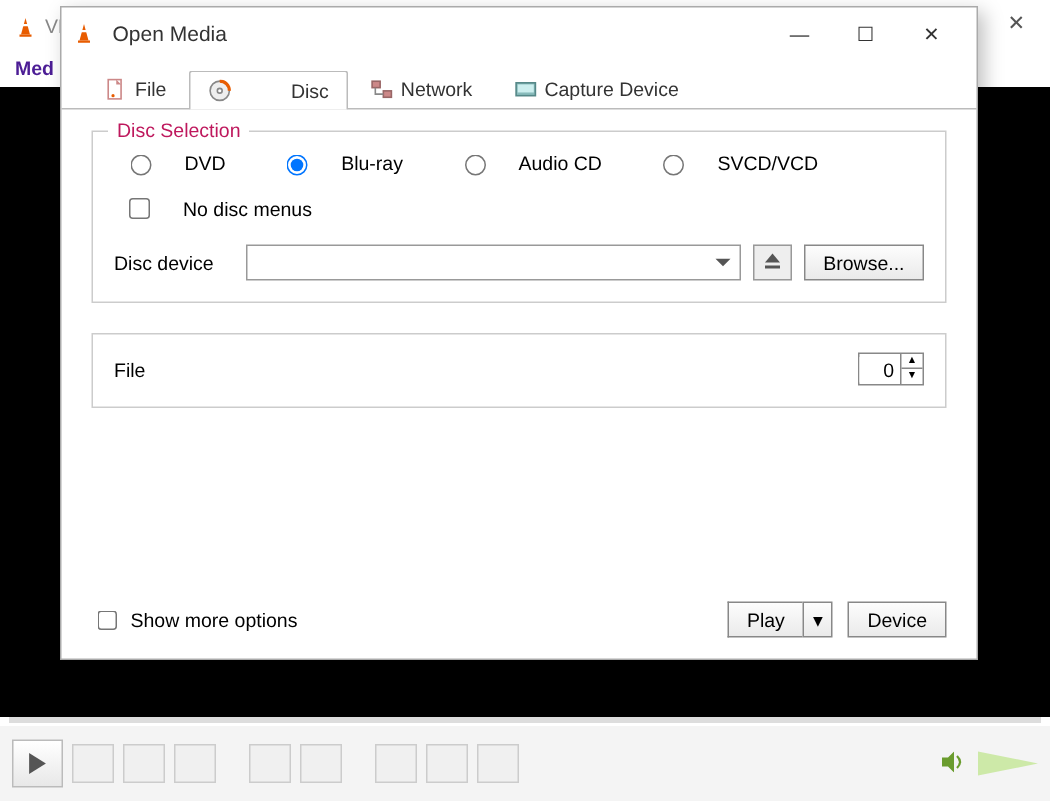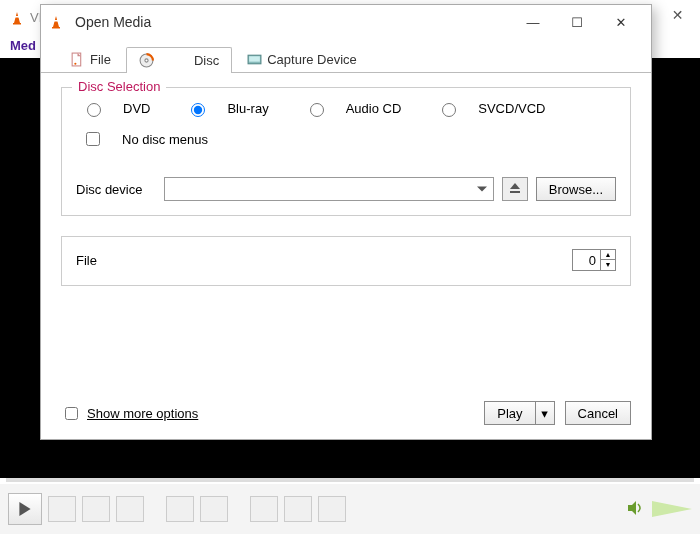--- a/index.html
+++ b/index.html
@@ -185,21 +185,21 @@
     display: flex;
     align-items: center;
     gap: 19px;
     cursor: pointer;
   }
   .radio-item input[type=radio] {
     width: 14px; height: 14px;
   }
   .check-item {
     padding-left: 6px;
-    margin-bottom: 28px;
+    margin-bottom: 14px;
   }
   .check-item input { width: 14px; height: 14px; }
   .device-row {
     display: flex;
     align-items: center;
     gap: 8px;
   }
   .device-label { min-width: 80px; }
   .device-select {
     flex: 1;
@@ -266,21 +266,21 @@
   }
   .spinner-btns div:first-child { border-bottom: 1px solid #888; }
   
   .footer {
     display: flex;
     align-items: center;
     padding: 8px 20px 14px;
     gap: 10px;
   }
   .footer-left {
-    display: flex; align-items: center; gap: 6px; text-decoration: underline;
+    display: flex; align-items: center; gap: 6px;
   }
   .footer-spacer { flex: 1; }
   .play-split {
     display: flex;
   }
   .play-btn { border-right: none; }
   .play-drop {
     width: 20px;
     border: 1px solid #888;
     background: linear-gradient(#fdfdfd,#eaeaea);
@@ -367,20 +367,30 @@
     </div>
     <div class="tab active">
       <span class="tab-icon">
           <svg viewBox="0 0 14 14">
             <circle cx="7" cy="7" r="6" fill="#eee" stroke="#888"></circle>
             <circle cx="7" cy="7" r="1.5" fill="#fff" stroke="#888"></circle>
             <path d="M7 1 A6 6 0 0 1 13 7" stroke="#e85c00" fill="none" stroke-width="2"></path>
           </svg>
         </span>
       <span>Disc</span>
+    </div>
+    <div class="tab">
+      <span class="tab-icon">
+          <svg viewBox="0 0 14 14">
+            <rect x="1" y="2" width="5" height="4" fill="#c88" stroke="#966"></rect>
+            <rect x="8" y="8" width="5" height="4" fill="#c88" stroke="#966"></rect>
+            <path d="M3 6 L3 10 L8 10" stroke="#888" fill="none"></path>
+          </svg>
+        </span>
+      <span>Network</span>
     </div>
     <div class="tab">
       <span class="tab-icon">
           <svg viewBox="0 0 14 14">
             <rect x="1" y="3" width="12" height="8" fill="#8bb" stroke="#588"></rect>
             <rect x="2" y="4" width="10" height="5" fill="#cee"></rect>
           </svg>
         </span>
       <span>Capture Device</span>
     </div>
@@ -443,15 +453,15 @@
       <input type="checkbox" style="">
       <span>Show more options</span>
     </label>
     <div class="footer-spacer"></div>
     <div class="play-split">
       <button class="play-btn">Play</button>
       <div class="play-drop">
         <span>▾</span>
       </div>
     </div>
-    <button class="cancel-btn">Cancel</button>
+    <button class="cancel-btn">Device</button>
   </div>
 </div>
 
 </body></html>

